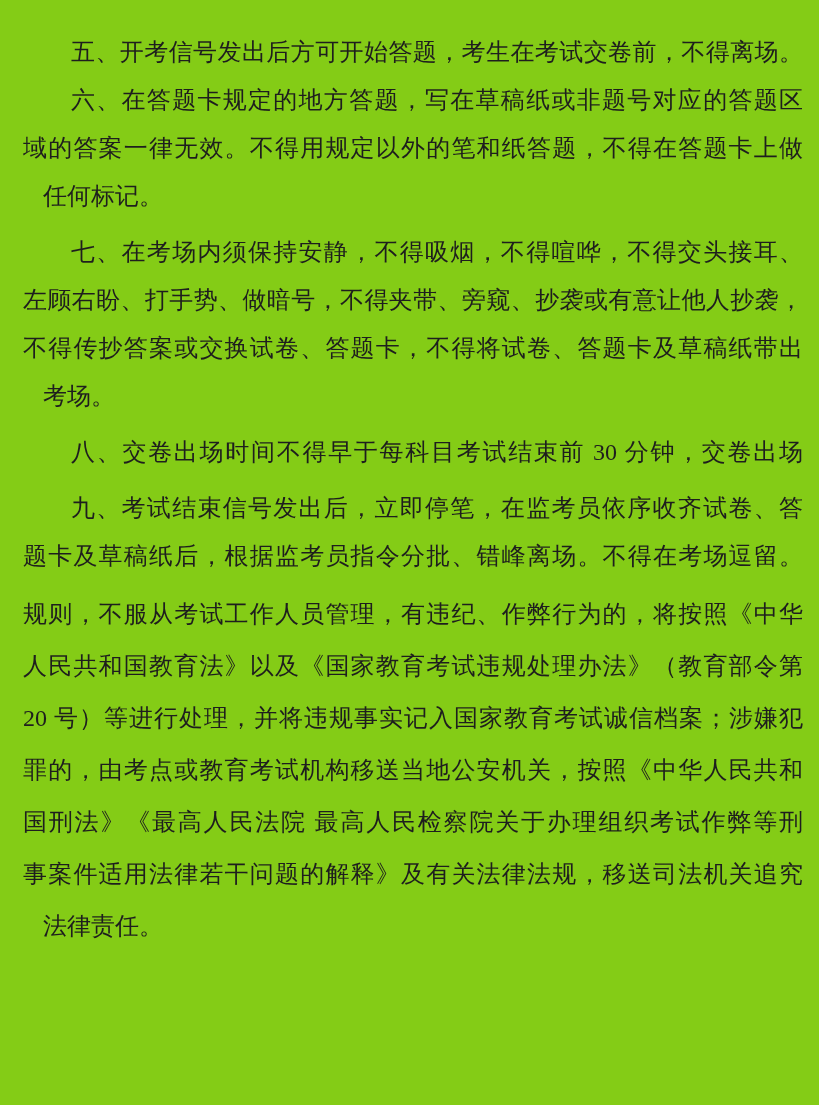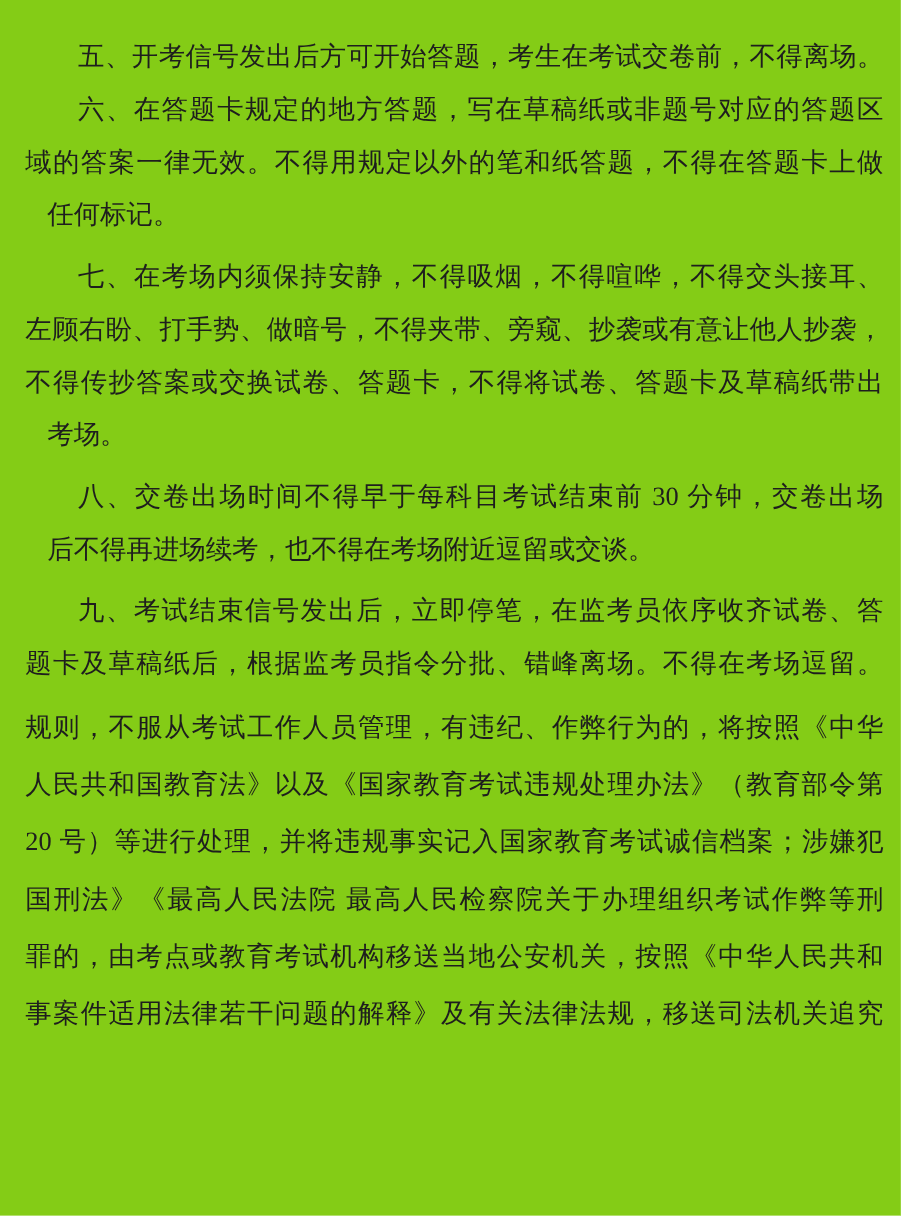--- a/index.html
+++ b/index.html
@@ -63,30 +63,30 @@
 
   <div class="para">
     <div class="line first">七、在考场内须保持安静，不得吸烟，不得喧哗，不得交头接耳、</div>
     <div class="line">左顾右盼、打手势、做暗号，不得夹带、旁窥、抄袭或有意让他人抄袭，</div>
     <div class="line">不得传抄答案或交换试卷、答题卡，不得将试卷、答题卡及草稿纸带出</div>
     <div class="line end">考场。</div>
   </div>
 
   <div class="para">
     <div class="line first">八、交卷出场时间不得早于每科目考试结束前 30 分钟，交卷出场</div>
-    <div class="line end">后不得再进场续考，也不得在考场附近逗留或交谈。</div>
   </div>
 
   <div class="para">
     <div class="line first">九、考试结束信号发出后，立即停笔，在监考员依序收齐试卷、答</div>
     <div class="line">题卡及草稿纸后，根据监考员指令分批、错峰离场。不得在考场逗留。</div>
   </div>
 
   <div class="para wide">
     <div class="line">规则，不服从考试工作人员管理，有违纪、作弊行为的，将按照《中华</div>
     <div class="line">人民共和国教育法》以及《国家教育考试违规处理办法》（教育部令第</div>
     <div class="line">20 号）等进行处理，并将违规事实记入国家教育考试诚信档案；涉嫌犯</div>
+    <div class="line">罪的，由考点或教育考试机构移送当地公安机关，按照《中华人民共和</div>
     <div class="line">国刑法》《最高人民法院 最高人民检察院关于办理组织考试作弊等刑</div>
-    <div class="line">罪的，由考点或教育考试机构移送当地公安机关，按照《中华人民共和</div>
     <div class="line">事案件适用法律若干问题的解释》及有关法律法规，移送司法机关追究</div>
+    <div class="line end">法律责任。</div>
   </div>
 
 </div>
 
 </body></html>

